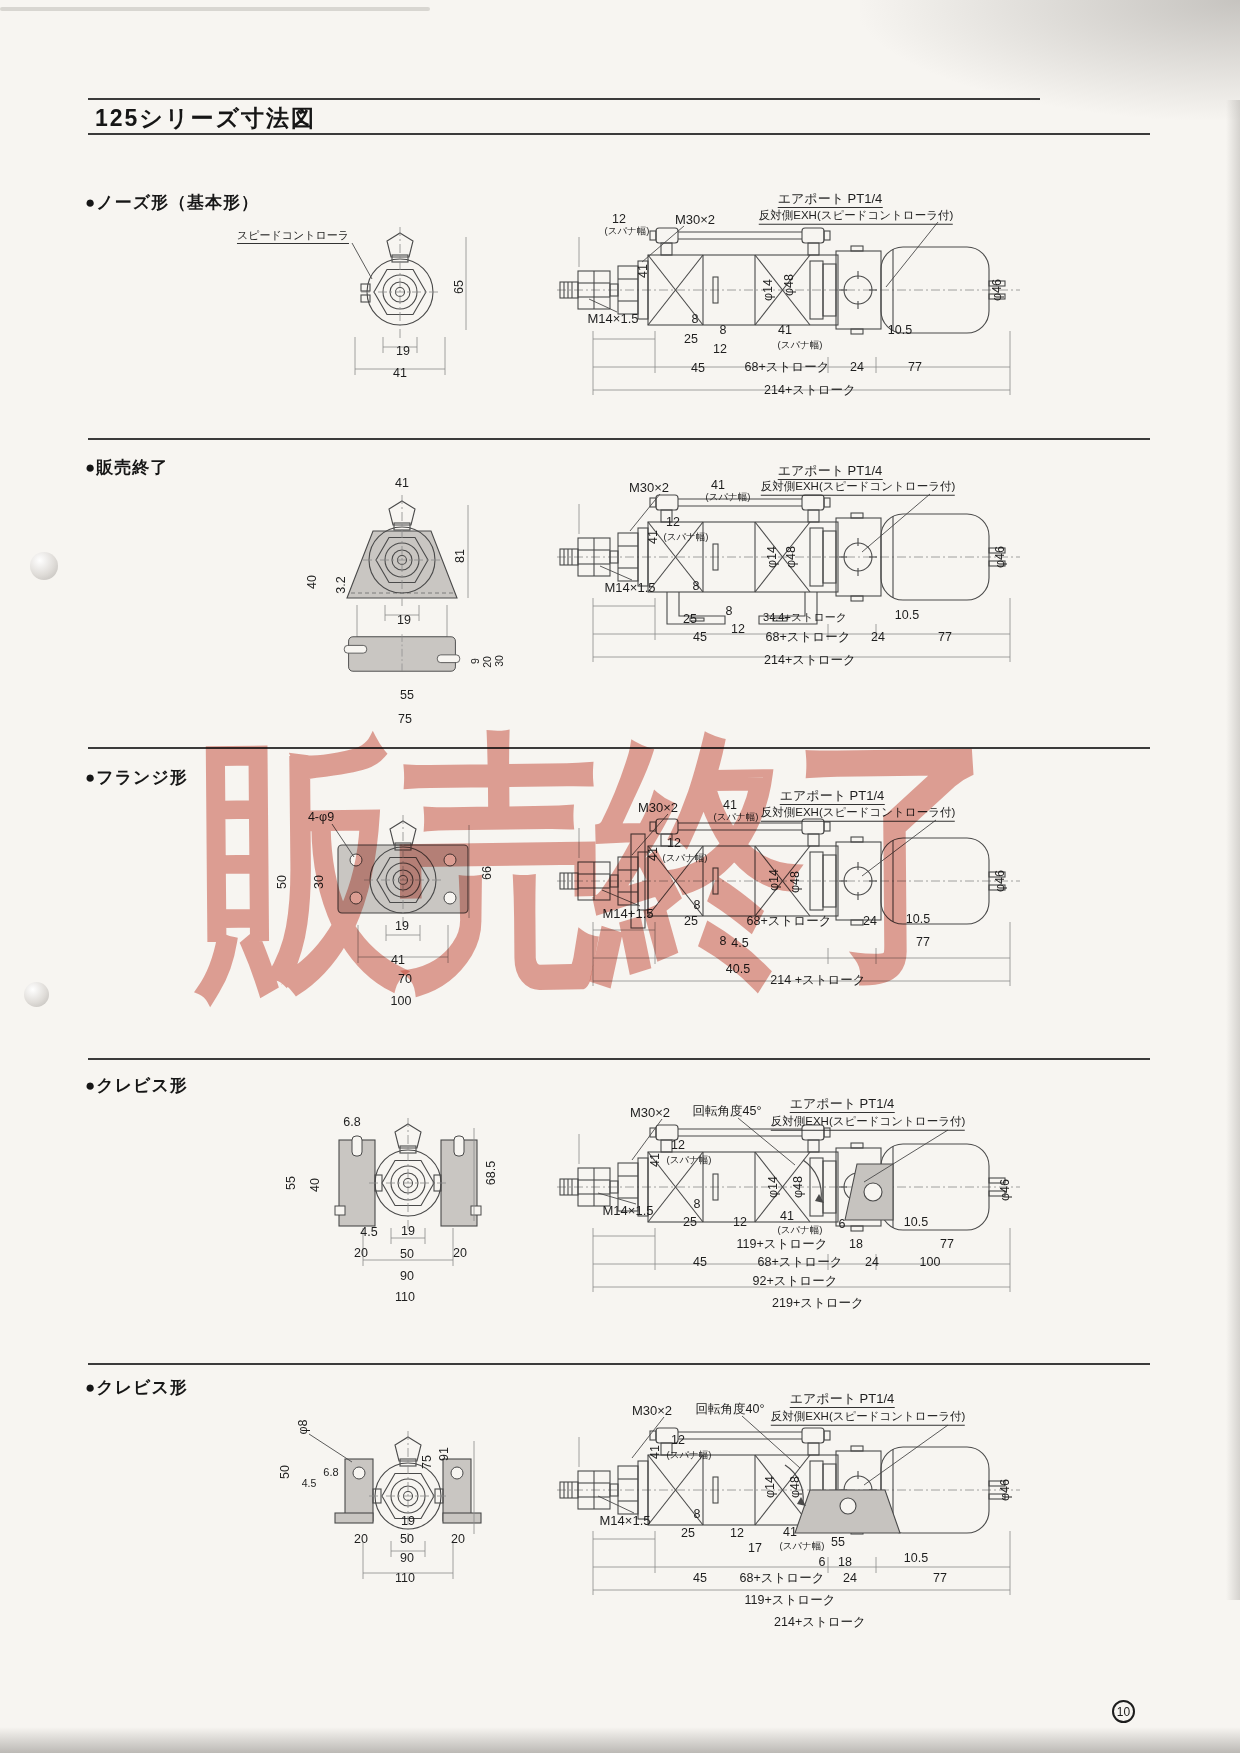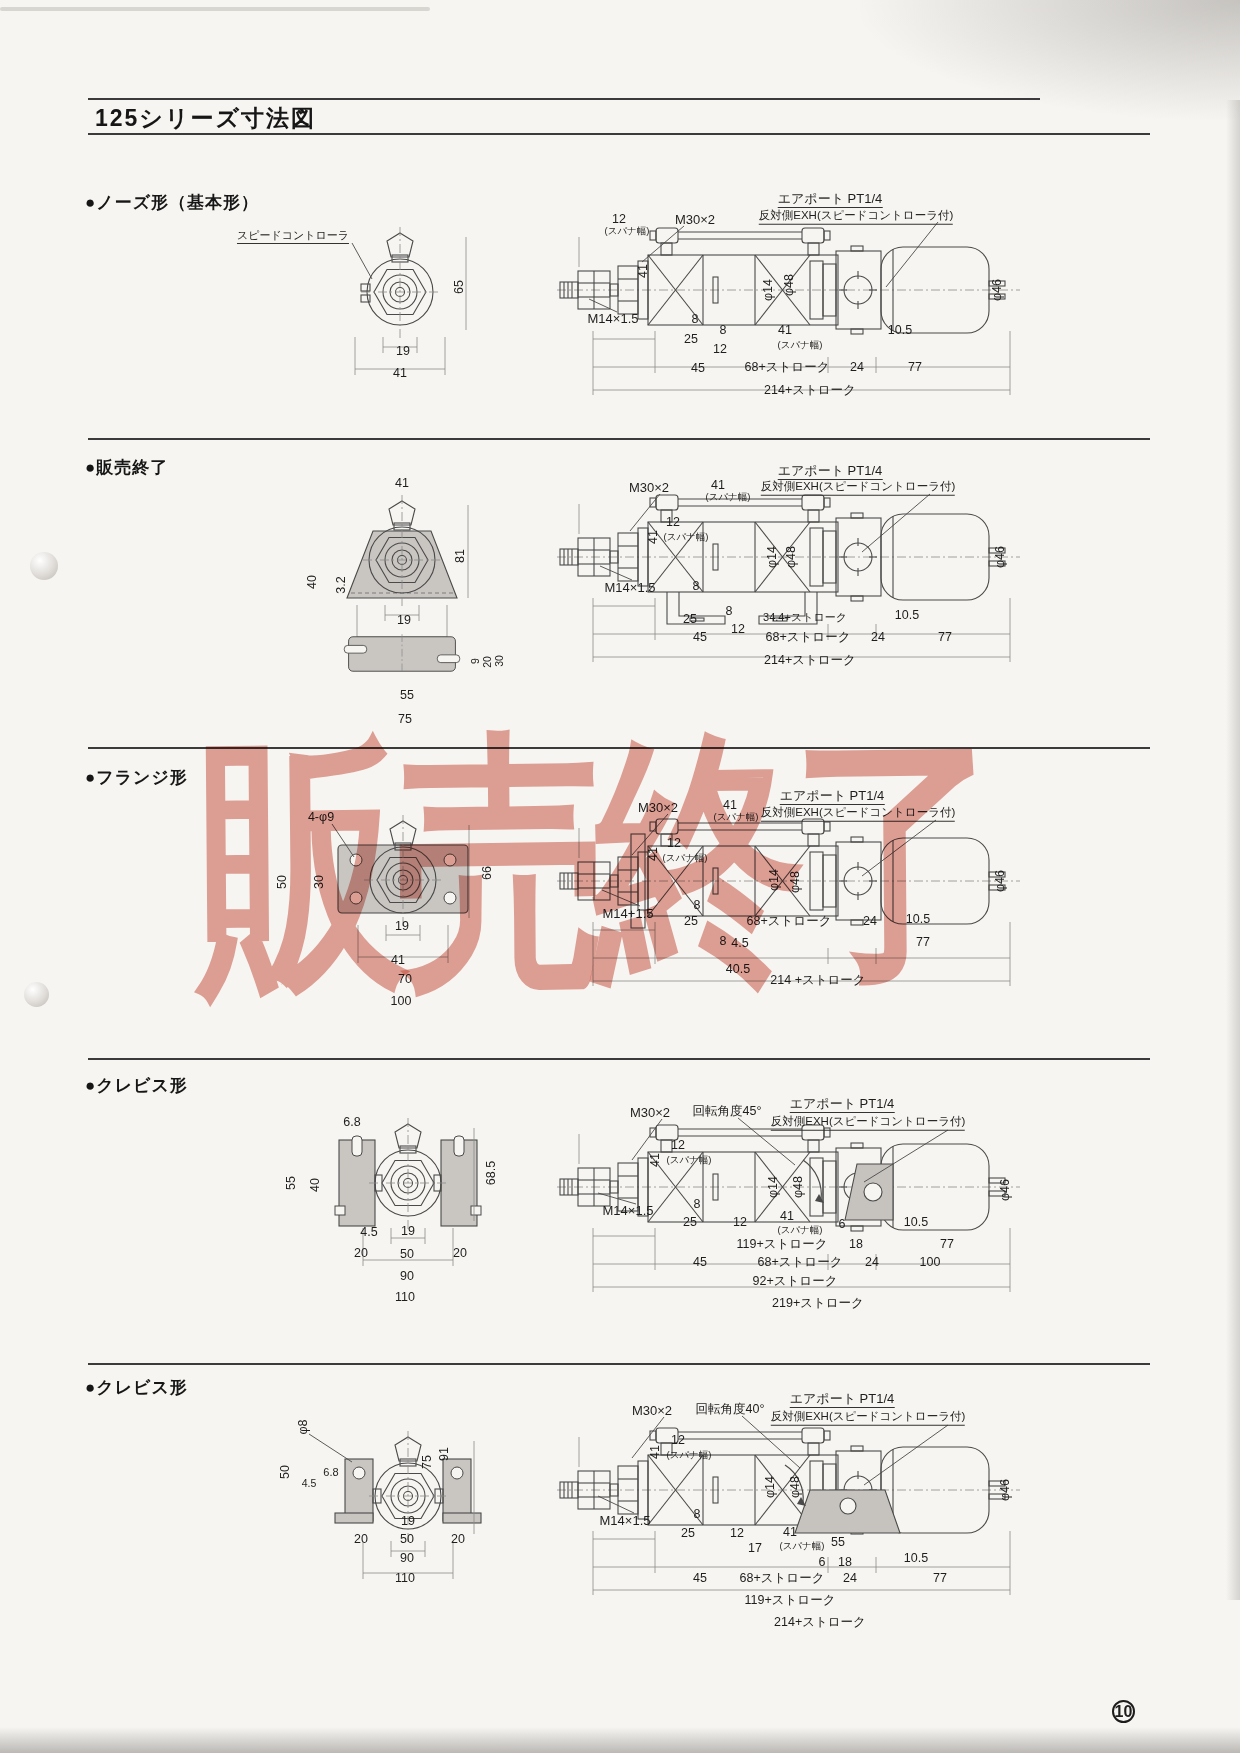--- a/index.html
+++ b/index.html
@@ -31,21 +31,21 @@
   .cl{stroke:#8a8a8a;stroke-width:.8;stroke-dasharray:9 3 2 3;fill:none;}
   .dl{stroke:#8c8c8c;stroke-width:.8;fill:none;}
   #leaders line{stroke:#4a4a4a;stroke-width:.9;}
   
   .watermark{position:absolute;left:196px;top:690px;font-size:212px;font-weight:bold;
      font-family:"DejaVu Serif",serif;letter-spacing:-14px;line-height:1.3;
      color:rgba(201,74,56,.50);transform:scaleY(1.28) rotate(-.6deg);transform-origin:top left;
      mix-blend-mode:multiply;pointer-events:none;}
   
   .page-no{position:absolute;left:1112px;top:1700px;width:19px;height:19px;border:2px solid #1d1d1d;
-     border-radius:50%;font-size:16px;font-weight:bold;display:flex;align-items:center;justify-content:center;color:#1d1d1d;}
+     border-radius:50%;font-size:12px;font-weight:normal;display:flex;align-items:center;justify-content:center;color:#1d1d1d;}
 </style>
 </head>
 <body>
 
 <div id="page">
 
   <div class="corner-wash"></div>
   <div class="top-streak"></div>
   <div class="edge-right"></div>
   <div class="bottom-band"></div>

